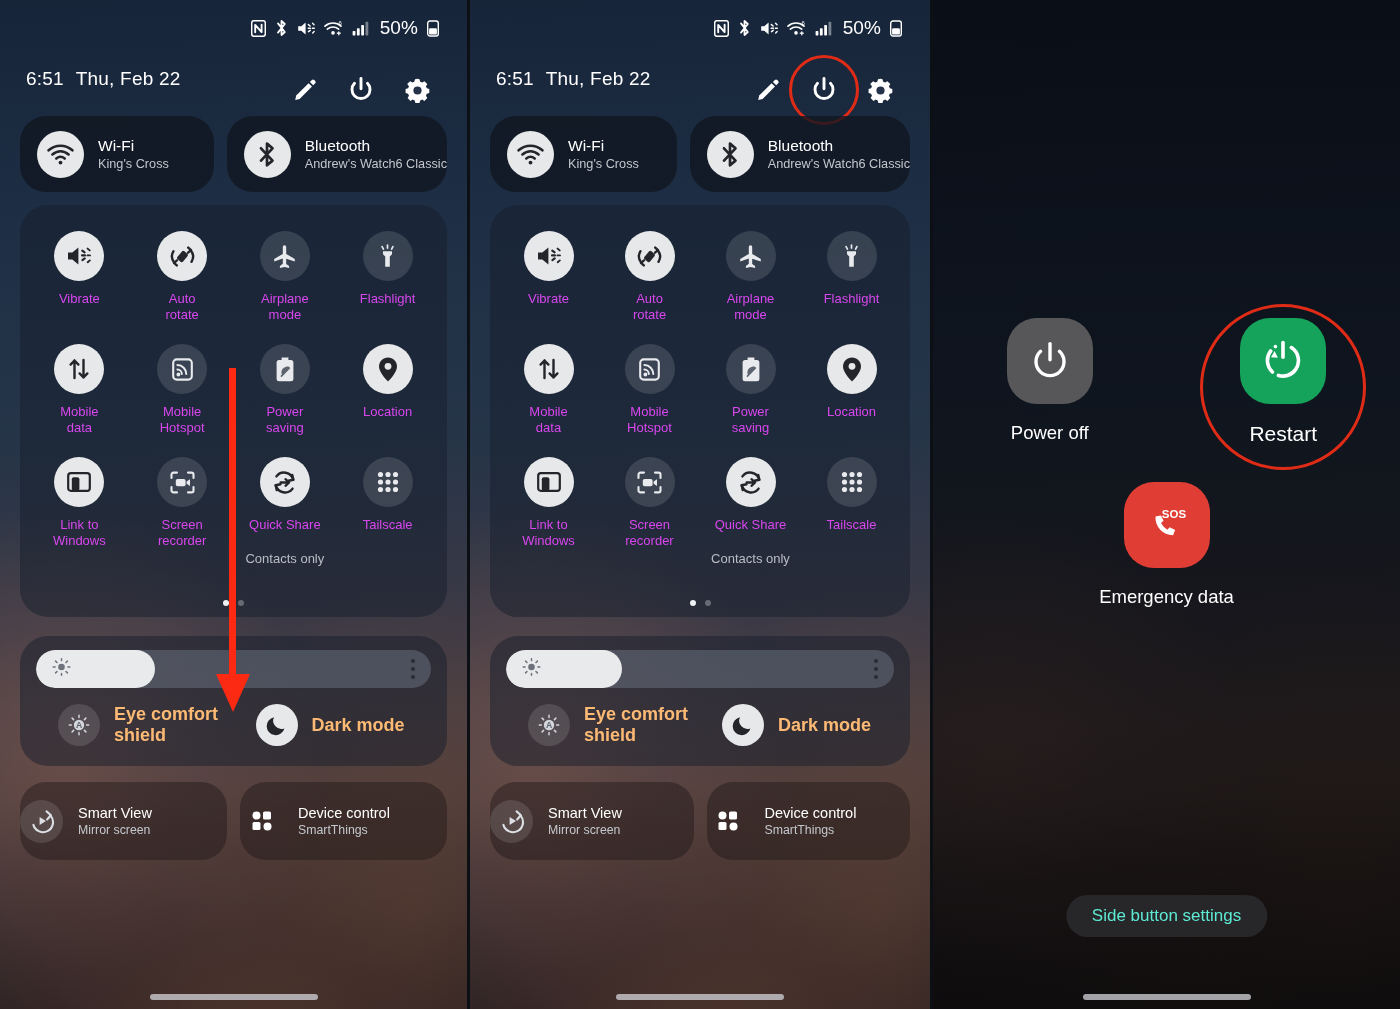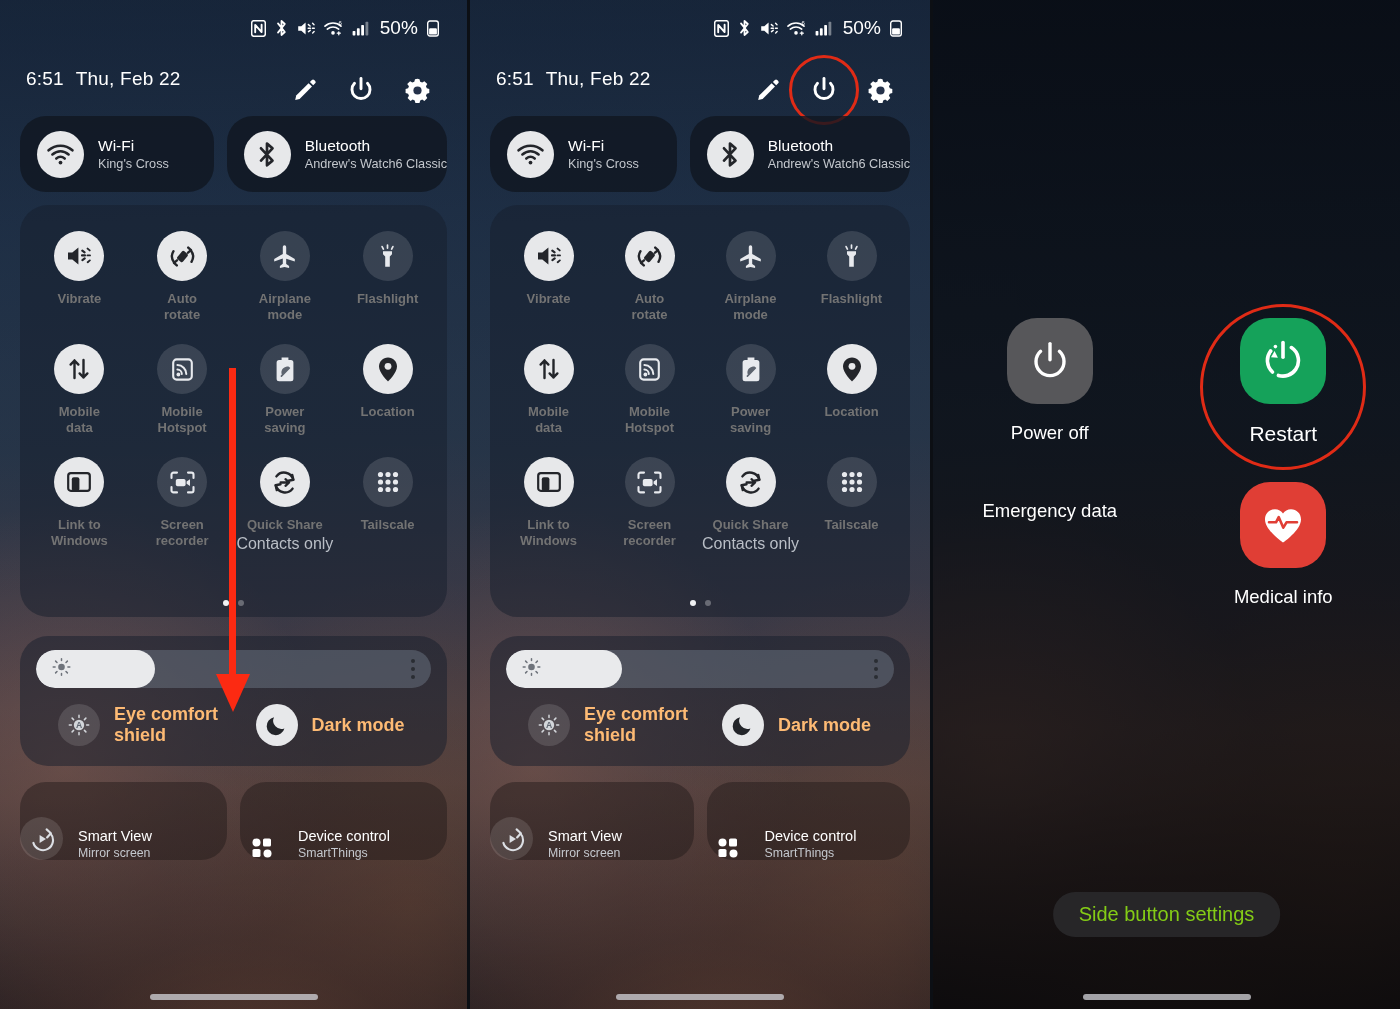--- a/index.html
+++ b/index.html
@@ -84,24 +84,24 @@
   }
   .qs-grid { display:grid; grid-template-columns:repeat(4,1fr); row-gap:22px; }
   .qs-cell { display:flex; flex-direction:column; align-items:center; }
   .qs-circ {
     width:50px; height:50px; border-radius:50%;
     display:flex; align-items:center; justify-content:center;
   }
   .qs-circ.on  { background:#e7e8ea; }
   .qs-circ.off { background:rgba(255,255,255,.13); }
   .qs-label {
-    margin-top:10px; color:#737373; font-size:13px; line-height:15.5px;
-    text-align:center; white-space:pre-line;font-weight:bold;
-  }
-  .qs-sub { color:#b9bec6; font-size:16px; margin-top:2px; text-align:right; }
+    margin-top:10px; color:#d946ef; font-size:13px; line-height:15.5px;
+    text-align:center; white-space:pre-line;
+  }
+  .qs-sub { color:#b9bec6; font-size:13px; margin-top:18px; text-align:right; }
 
   .dots { position:absolute; bottom:11px; left:0; right:0; display:flex; justify-content:center; gap:9px; }
   .dot { width:6px; height:6px; border-radius:50%; background:rgba(255,255,255,.30); }
   .dot.active { background:#f0f1f3; }
 
   
   .bright-card {
     position:absolute; top:636px; left:20px; right:20px; height:130px;
     border-radius:28px; background:rgba(22,30,44,.50);
     padding:14px 16px 0;
@@ -126,21 +126,21 @@
   .mode-circ { width:42px; height:42px; border-radius:50%; display:flex; align-items:center; justify-content:center; flex:0 0 42px; }
   .mode-circ.on { background:#e7e8ea; }
   .mode-circ.off { background:rgba(255,255,255,.13); }
   .mode-label { color:#fdba74; font-size:18px;font-weight:bold; }
 
   
   .bot-row { position:absolute; top:782px; left:20px; right:20px; display:flex; gap:13px; }
   .bot-tile {
     flex:1; height:78px; border-radius:26px;
     background:rgba(30,22,22,.44);
-    display:flex; align-items:flex-end; gap:15px;
+    display:flex; align-items:center; gap:15px;
   }
   .bot-circ { width:43px; height:43px; border-radius:50%; background:rgba(255,255,255,.12); display:flex; align-items:center; justify-content:center; flex:0 0 43px; }
   .bot-icon-plain { width:43px; flex:0 0 43px; display:flex; align-items:center; justify-content:center; }
   .bot-txt { display:flex; flex-direction:column; gap:2px; }
   .bot-title { color:#fff; font-size:14.5px; }
   .bot-sub { color:#c4c8ce; font-size:12.3px; }
 
   
   .gesture { position:absolute; bottom:9px; left:50%; transform:translateX(-50%);
              width:168px; height:6px; border-radius:3px; background:rgba(205,205,210,.78); }
@@ -162,21 +162,21 @@
   .pm-sq {
     width:86px; height:86px; border-radius:30px;
     display:flex; align-items:center; justify-content:center;
   }
   .pm-label { margin-top:18px; color:#fff; font-size:18.5px; }
   .pm-label.big { font-size:21px; }
 
   .side-btn {
     position:absolute; bottom:72px; left:50%; transform:translateX(-50%);
     padding:11px 26px; border-radius:22px;
-    background:rgba(44,44,46,.80); color:#84cc16; font-size:20px; white-space:nowrap;text-align:center;
+    background:rgba(44,44,46,.80); color:#5eead4; font-size:17px; white-space:nowrap;text-align:center;
   }
 </style>
 </head>
 <body>
 
 <div class="screen">
 
   <div class="panel p1">
     <div class="wall"></div>
 
@@ -877,32 +877,29 @@
           </div>
           <span class="pm-label big">Restart</span>
           <span class="hl-ring" style="width:166px;height:166px;left:50%;margin-left:-83px;top:-14px;"></span>
         </div>
 
       </div>
 
       <div class="pm-row">
 
         <div class="pm-item">
+          <div class="pm-sq" style="background:#e03e35">
+            <svg width="46" height="44" viewBox="0 0 46 44">
+              <text x="30" y="15" text-anchor="middle" font-family="Liberation Sans" font-size="11.5" font-weight="bold" fill="#fff">SOS</text>
+              <path d="M11.5 13.5c-.6 10.2 7.4 18.6 17.6 18.8l2-5.4-5.4-2.6-2.3 2.4a17 17 0 0 1-6.4-6.7l2.5-2.2-2.6-5.4z" fill="#fff"></path>
+            </svg>
+          </div>
           <span class="pm-label">Emergency data</span>
         </div>
 
-        <div class="pm-item">
-          <div class="pm-sq" style="background:#e03e35">
-            <svg width="46" height="42" viewBox="0 0 46 42">
-                <path d="M23 38.5S5 26.2 5 15.4C5 9.6 9.4 5.3 15 5.3c3.4 0 6.3 1.7 8 4.3 1.7-2.6 4.6-4.3 8-4.3 5.6 0 10 4.3 10 10.1 0 10.8-18 23.1-18 23.1z" fill="#fff"></path>
-                <path d="M9 18.3h7l2.7-5.2 4.6 10.6 3.2-5.4H37" fill="none" stroke="#e03e35" stroke-width="2.6" stroke-linecap="round" stroke-linejoin="round"></path>
-              </svg>
-          </div>
-          <span class="pm-label">Medical info</span>
-        </div>
 
       </div>
     </div>
 
     <div class="side-btn">Side button settings</div>
     <div class="gesture"></div>
   </div>
 
 </div>
 

